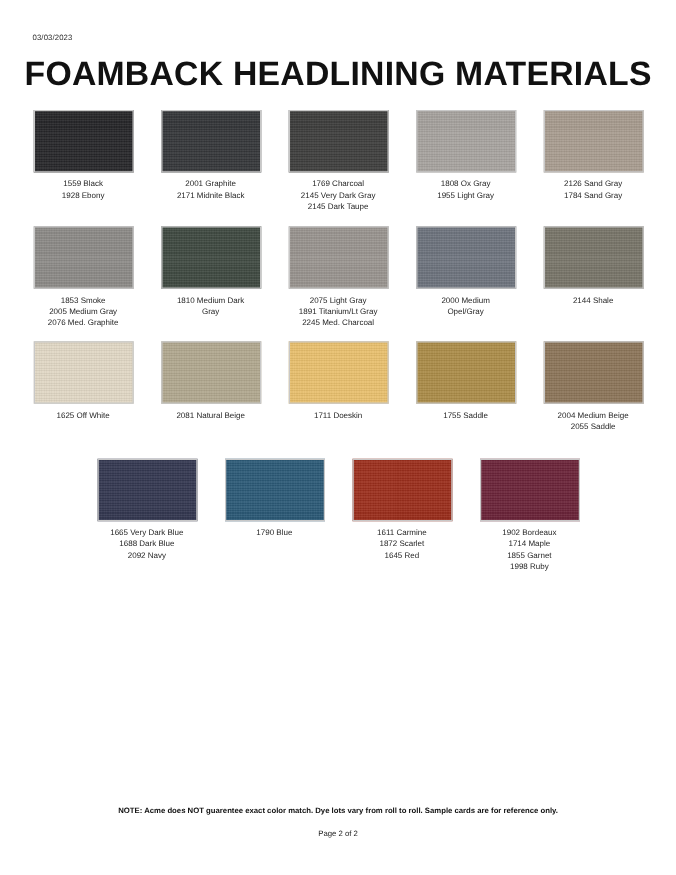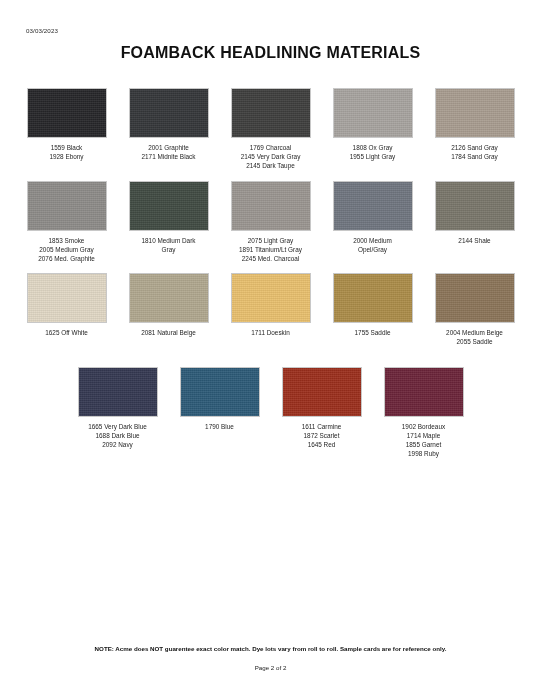--- a/index.html
+++ b/index.html
@@ -33,21 +33,21 @@
     letter-spacing: 0.1px;
     color: #2b2b2b;
     white-space: nowrap;
   }
   .doc-title {
     position: absolute;
     left: 0;
     right: 0;
     top: 44px;
     text-align: center;
-    font-size: 16px;
+    font-size: 27px;
     font-weight: bold;
     letter-spacing: 0.2px;
     color: #111;
   }
 
   
   .grid {
     position: absolute;
     left: 0;
     right: 0;

